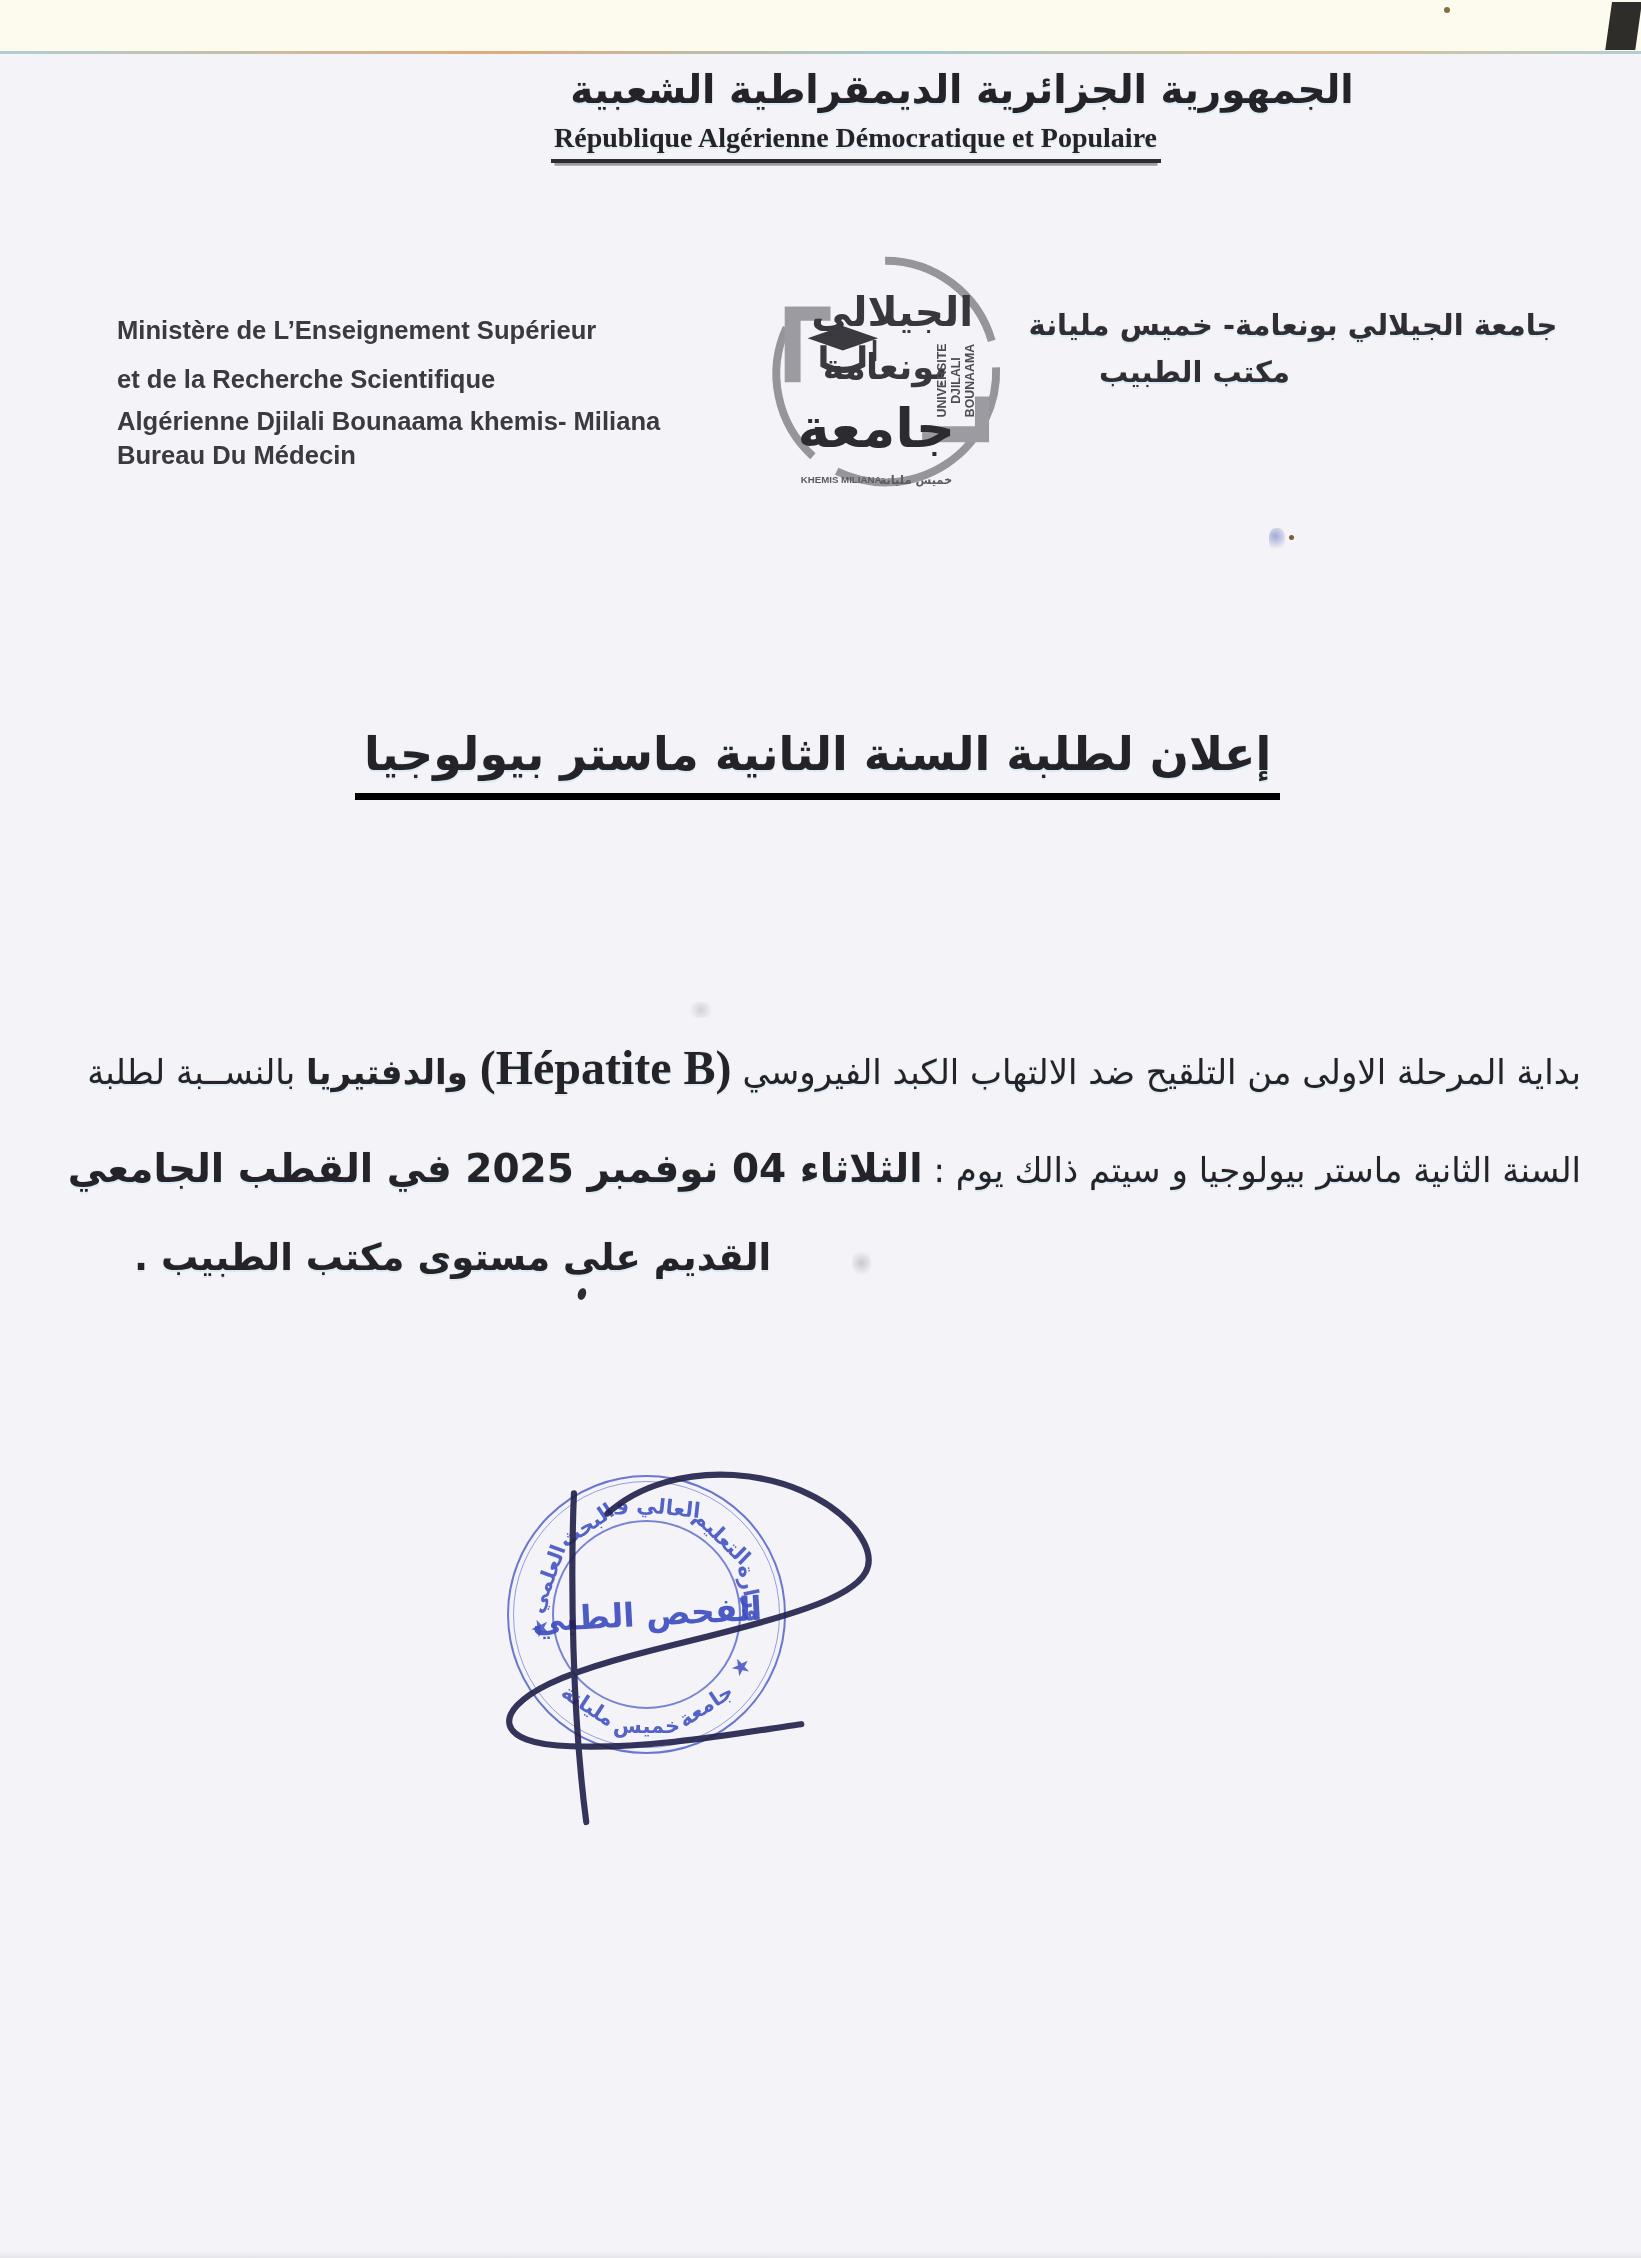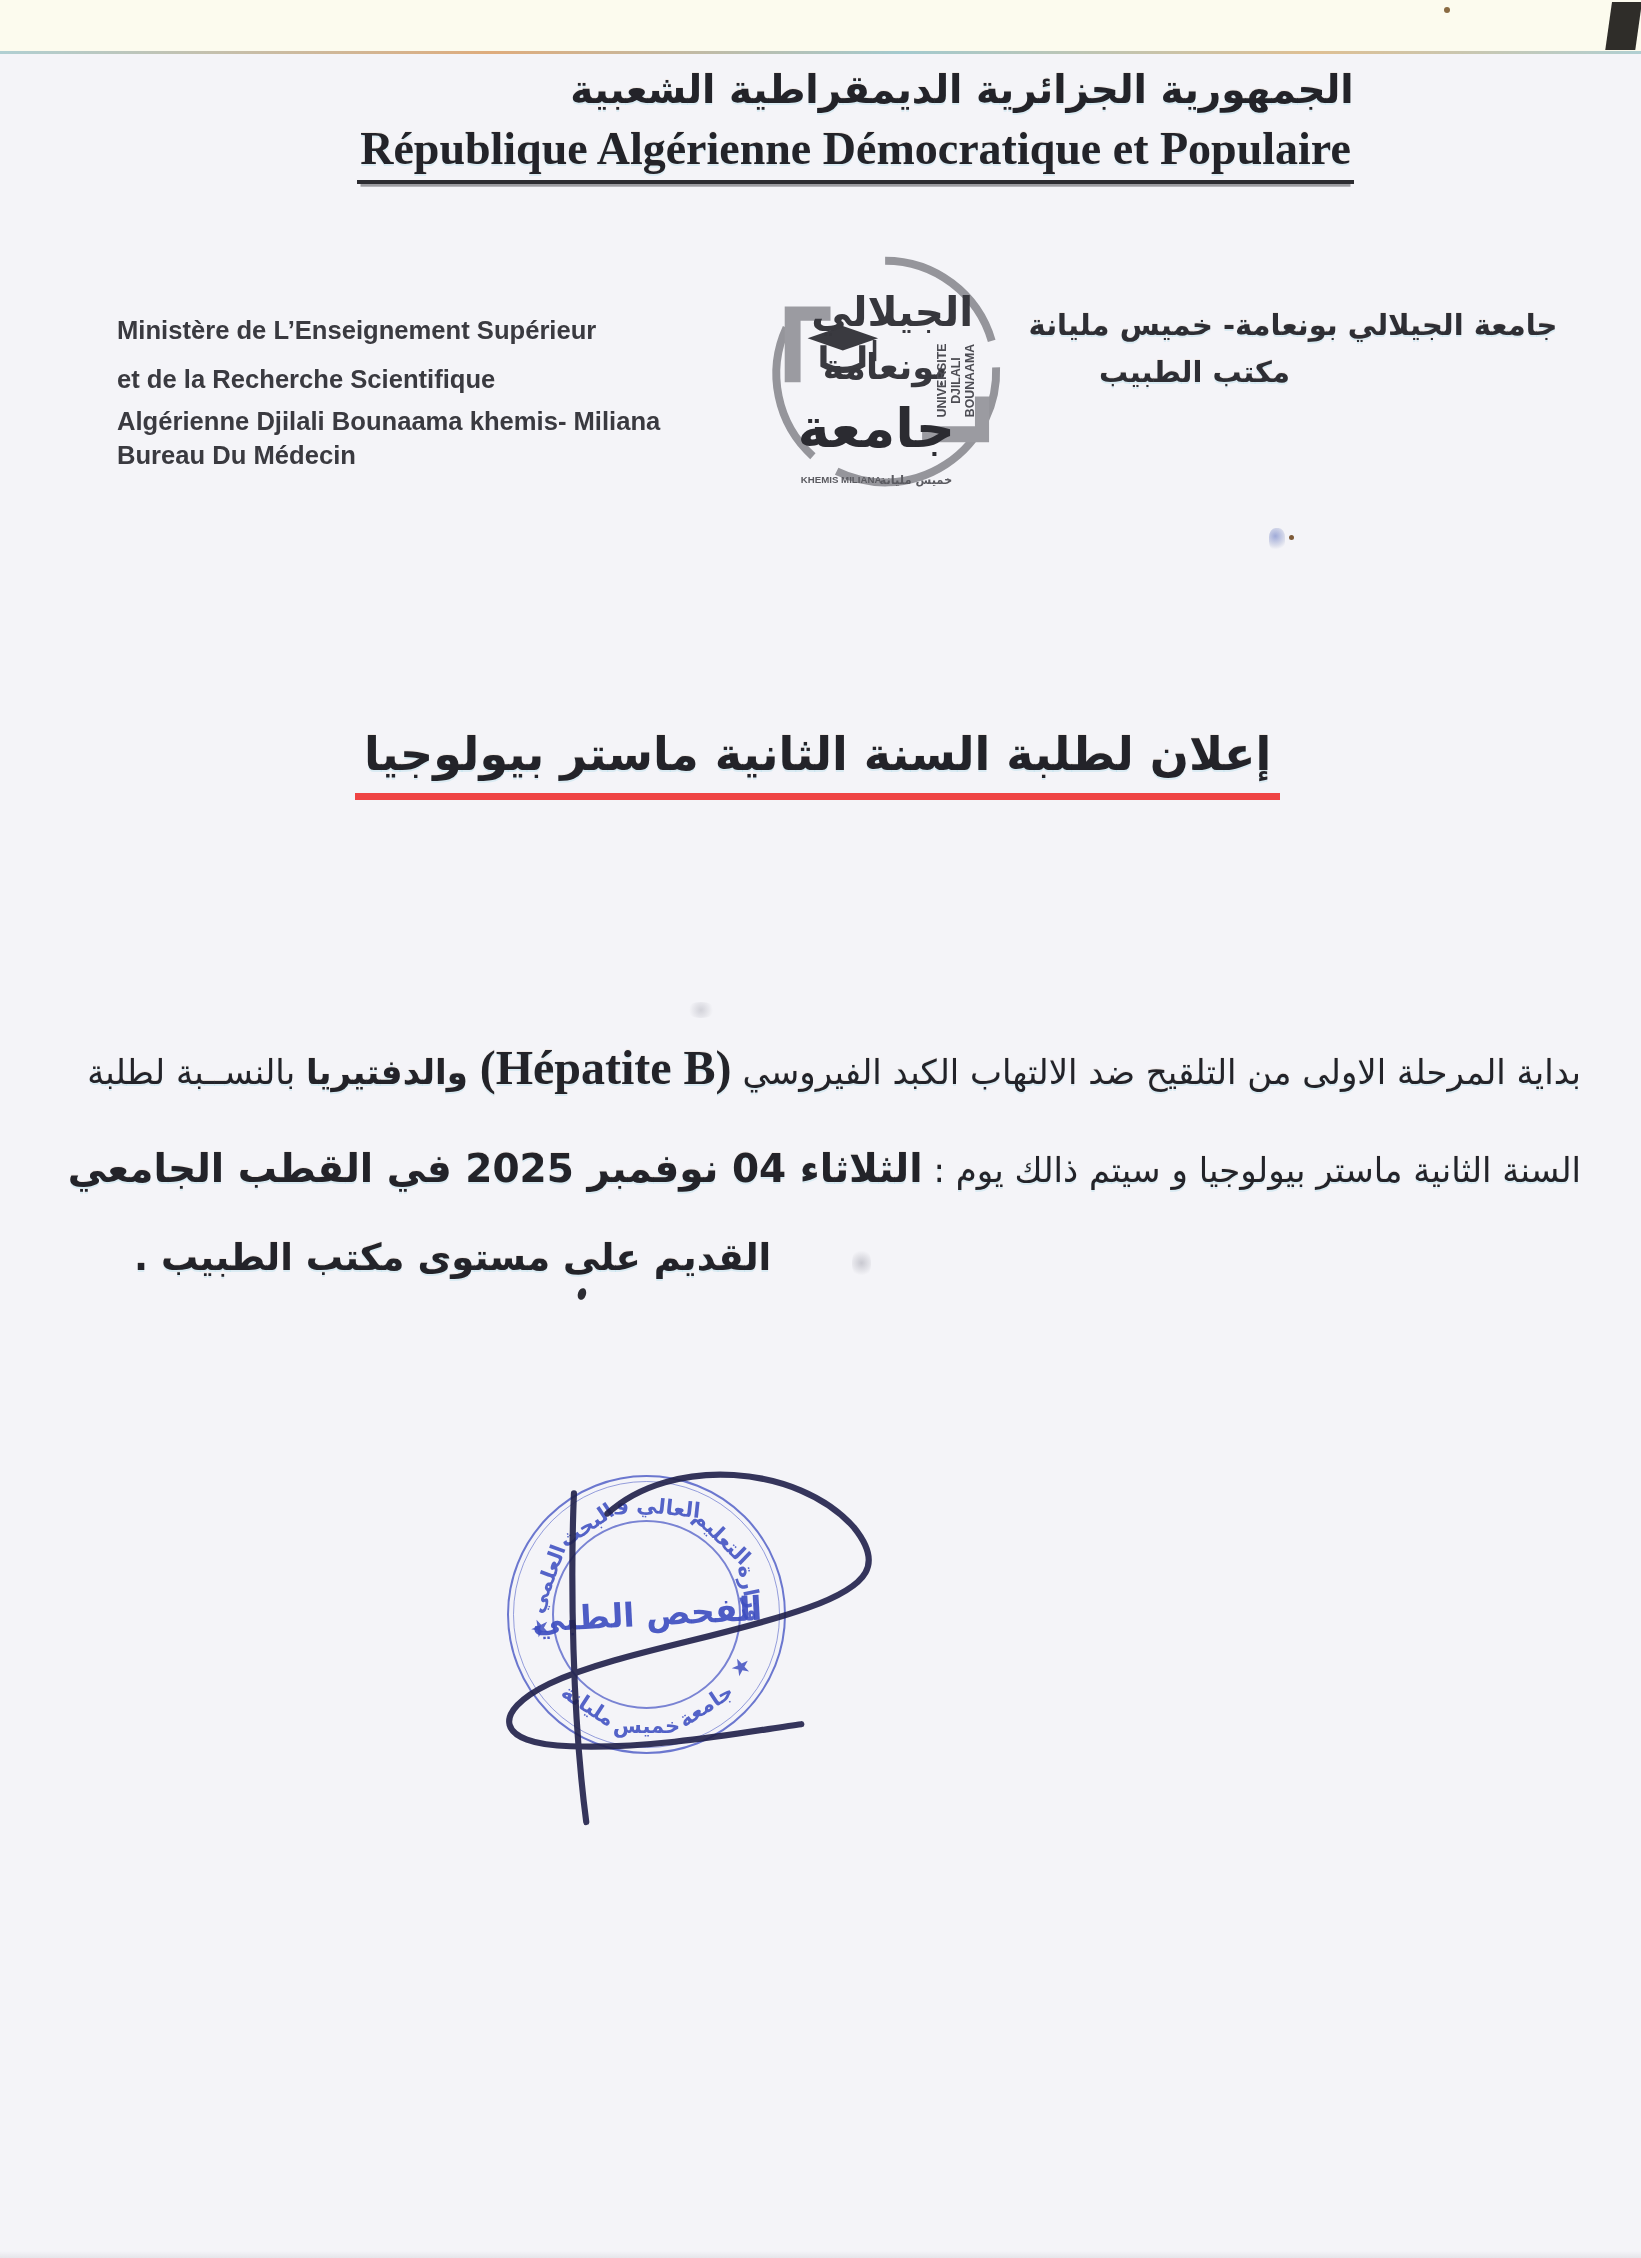--- a/index.html
+++ b/index.html
@@ -22,41 +22,41 @@
   .scan-bottom-edge{left:0;bottom:0;width:100%;height:7px;
     background:linear-gradient(180deg,rgba(0,0,0,0),rgba(60,60,70,.08));}
   .speck{position:absolute;border-radius:50%;}
   
   .ink{color:#232329;text-shadow:0 1.8px 0 rgba(90,190,215,.16),0 -0.9px 0 rgba(200,130,70,.10);}
   
   .republic-ar{left:521px;top:67px;width:882px;text-align:center;
     font-size:39px;font-weight:bold;white-space:nowrap;direction:rtl;}
   .republic-fr{left:291px;top:122px;width:1129px;text-align:center;
     font-family:"Liberation Serif","DejaVu Serif",serif;
-    font-size:46px;font-weight:bold;white-space:nowrap;}
+    font-size:28px;font-weight:bold;white-space:nowrap;}
   .republic-fr span{display:inline-block;border-bottom:4.4px solid #2c2c31;padding:0 3.5px 5.3px;
     box-shadow:0 6.2px 0 -3.5px rgba(44,44,50,.45);}
   
   .hdr-left{left:117px;top:318px;width:565px;
     font-family:"Liberation Sans",sans-serif;font-weight:bold;
     font-size:25.6px;color:#3a3a40;line-height:1;}
   .hdr-left .l1{margin-bottom:23px;}
   .hdr-left .l2{margin-bottom:17px;}
   .hdr-left .l3{margin-bottom:8px;}
   .hdr-right{left:1015px;top:311px;width:556px;direction:rtl;
     font-weight:bold;font-size:29px;color:#2e2e34;line-height:1;}
   .hdr-right .r1{text-align:left;padding-left:5.3px;margin-bottom:19.4px;}
   .hdr-right .r2{text-align:center;margin-bottom:17.6px;}
   .hdr-right .r3{text-align:left;padding-left:84px;}
   
   .logo{left:753px;top:248px;width:266px;height:258px;}
   
   .title{left:415px;top:727px;width:865px;text-align:center;direction:rtl;
     font-size:46px;font-weight:bold;white-space:nowrap;}
-  .title span{display:inline-block;border-bottom:7px solid #ef4444;padding:0 8.8px 12.4px;}
+  .title span{display:inline-block;border-bottom:7px solid #000000;padding:0 8.8px 12.4px;}
   .para{left:134px;top:918px;width:1447px;height:423px;direction:rtl;font-size:34px;}
   .para .pl{position:absolute;right:0;left:0;white-space:nowrap;}
   .para .j{text-align:justify;text-align-last:justify;-moz-text-align-last:justify;}
   .pl1{top:12.4px;}
   .pl2{top:122px;}
   .pl3{top:228px;}
   .pl4{top:318px;text-align:left;font-weight:bold;font-size:37px;}
   .latin-embed{font-family:"Liberation Serif","DejaVu Serif",serif;
     font-weight:bold;font-size:48px;unicode-bidi:embed;}
   .bold-seg{font-weight:bold;}

